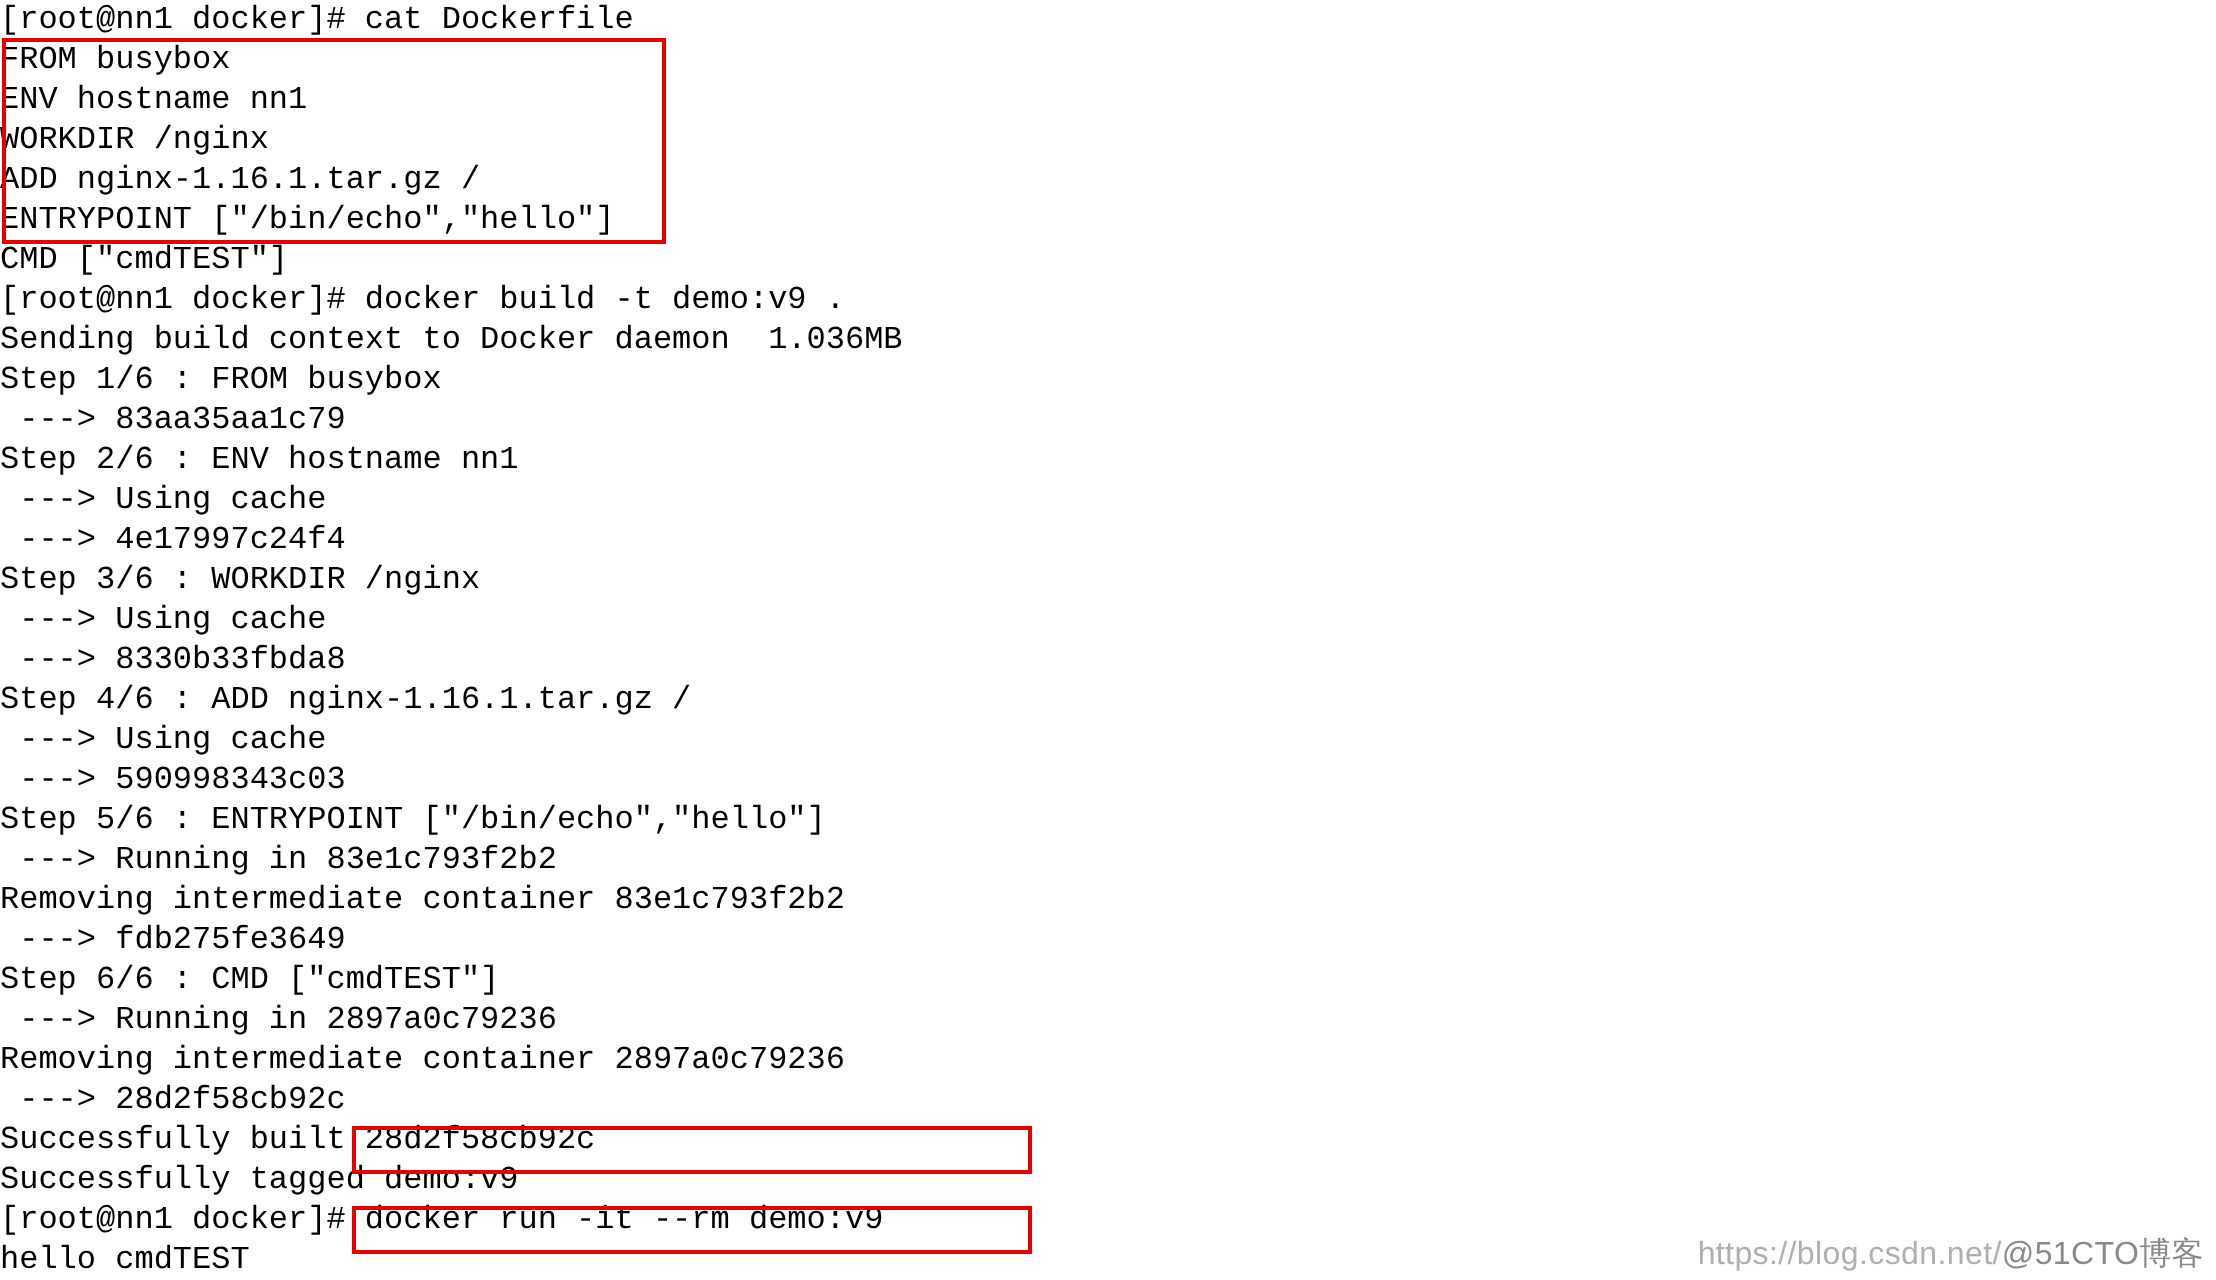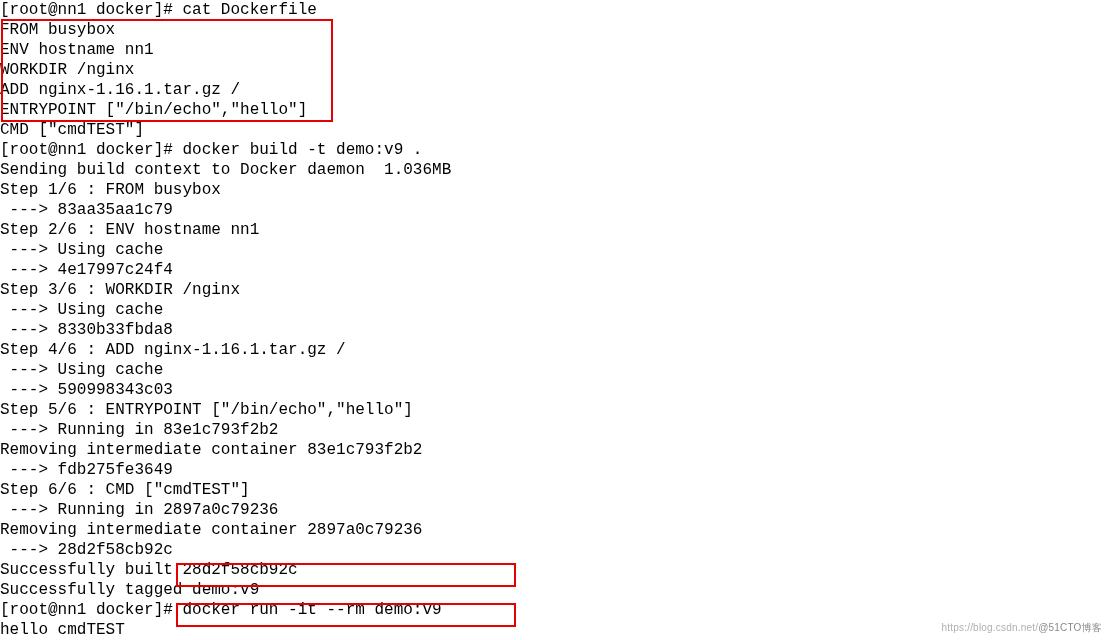--- a/index.html
+++ b/index.html
@@ -54,21 +54,21 @@
     height: 24px;
     border: 2px solid #e60000;
     pointer-events: none;
     box-sizing: border-box;
   }
   .watermark {
     position: absolute;
     right: 6px;
     bottom: 2px;
     font-family: Arial, sans-serif;
-    font-size: 10px;
+    font-size: 16px;
     color: #b0b0b0;
     letter-spacing: 0.2px;
     user-select: none;
   }
   .watermark .brand {
     color: #8a8a8a;
   }
 </style>
 </head>
 <body>

